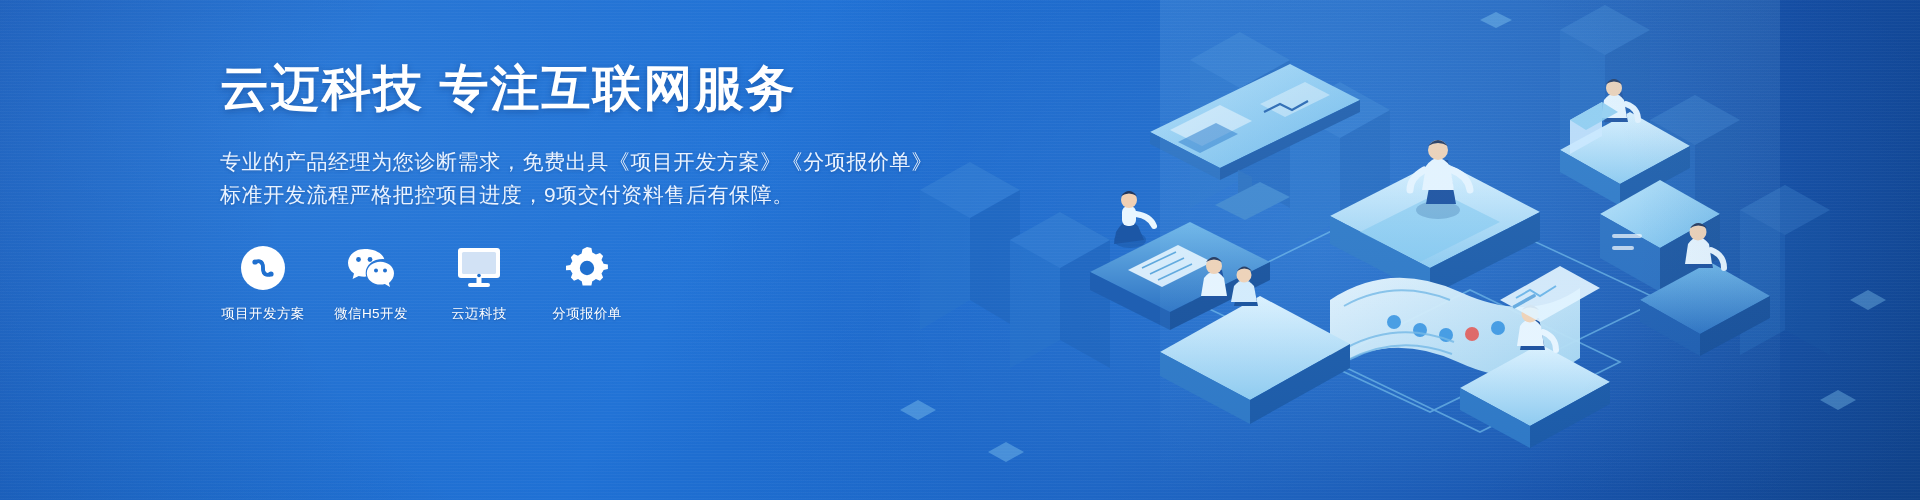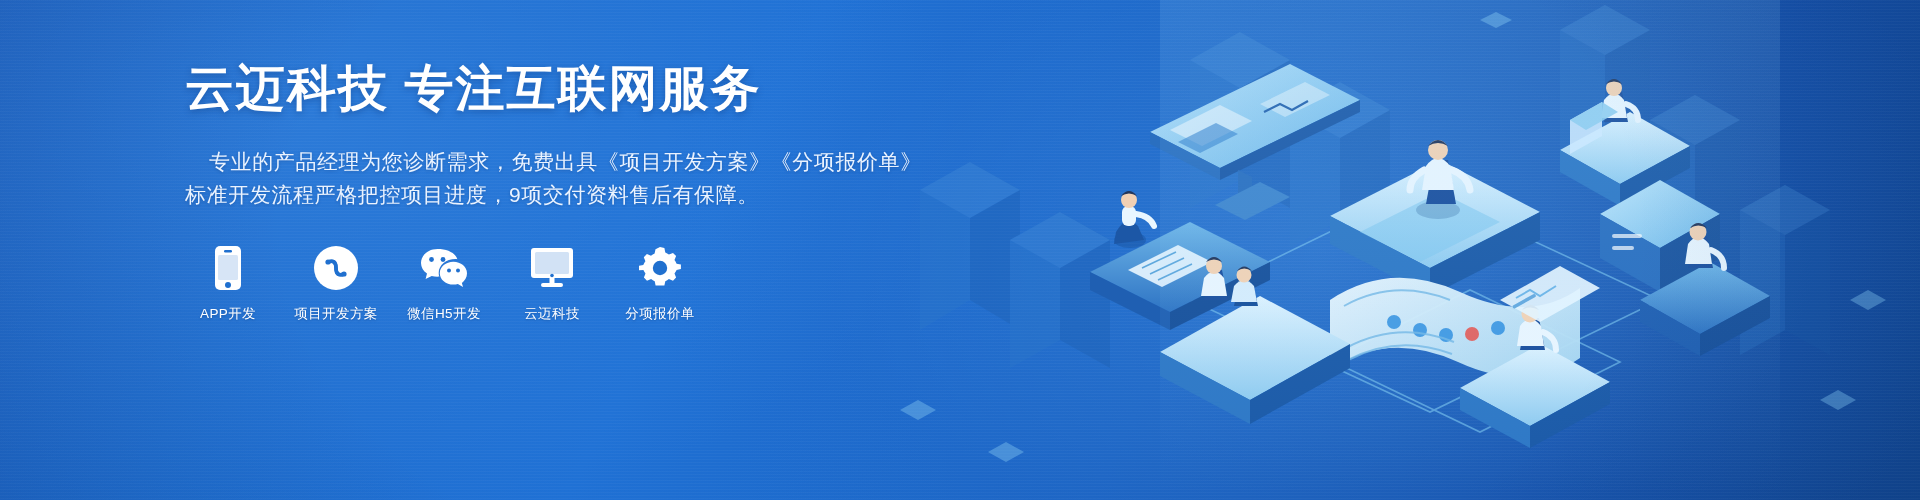--- a/index.html
+++ b/index.html
@@ -30,41 +30,41 @@
   }
   #vignette {
     position: absolute; inset: 0;
     background: radial-gradient(ellipse 1500px 900px at 50% 45%, rgba(0,0,0,0) 45%, rgba(8,40,96,0.30) 100%);
     pointer-events: none;
   }
 
   
   #content {
     position: absolute;
-    left: 185px; top: 60px;
+    left: 220px; top: 60px;
     width: 760px;
   }
   #headline {
     color: #ffffff;
     font-size: 49px;
     font-weight: bold;
     letter-spacing: 2px;
     line-height: 1.18;
     white-space: nowrap;
     text-shadow: 0 2px 6px rgba(10,45,110,0.35);
   }
   .sub-line {
     color: #eaf3ff;
     font-size: 21px;
     line-height: 33px;
     letter-spacing: 0.6px;
     white-space: nowrap;
     text-shadow: 0 1px 3px rgba(10,45,110,0.30);
   }
-  #sub1 { margin-top: 27px; margin-left: 24px; }
+  #sub1 { margin-top: 27px; }
 
   
   #services {
     display: flex;
     align-items: flex-end;
     margin-top: 34px;
     gap: 22px;
   }
   .service {
     display: flex;
@@ -340,31 +340,20 @@
   <div id="content">
 
     <h1 id="headline">云迈科技 专注互联网服务</h1>
 
     <p id="sub1" class="sub-line">专业的产品经理为您诊断需求，免费出具《项目开发方案》《分项报价单》</p>
 
     <p class="sub-line">标准开发流程严格把控项目进度，9项交付资料售后有保障。</p>
 
     <div id="services">
 
-      <div class="service">
-        <span class="svc-icon">
-          <svg width="30" height="46" viewBox="0 0 30 46">
-            <rect x="2" y="1" width="26" height="44" rx="5" fill="#ffffff"></rect>
-            <rect x="11" y="5" width="8" height="2.4" rx="1.2" fill="#2070cf"></rect>
-            <rect x="5" y="10" width="20" height="25" rx="1.5" fill="#2070cf" opacity="0.18"></rect>
-            <circle cx="15" cy="40" r="3" fill="#2070cf"></circle>
-          </svg>
-        </span>
-        <span class="svc-label">APP开发</span>
-      </div>
 
       <div class="service">
         <span class="svc-icon">
           <svg width="46" height="46" viewBox="0 0 46 46">
             <circle cx="23" cy="23" r="22" fill="#ffffff"></circle>
             <path d="M15 17 q8 -3 8 6 q0 9 8 6" fill="none" stroke="#2070cf" stroke-width="3.6" stroke-linecap="round"></path>
             <path d="M31 29 q-8 3 -8 -6 q0 -9 -8 -6" fill="none" stroke="#2070cf" stroke-width="3.6" stroke-linecap="round"></path>
             <circle cx="15" cy="17" r="2.6" fill="#2070cf"></circle>
             <circle cx="31" cy="29" r="2.6" fill="#2070cf"></circle>
           </svg>

